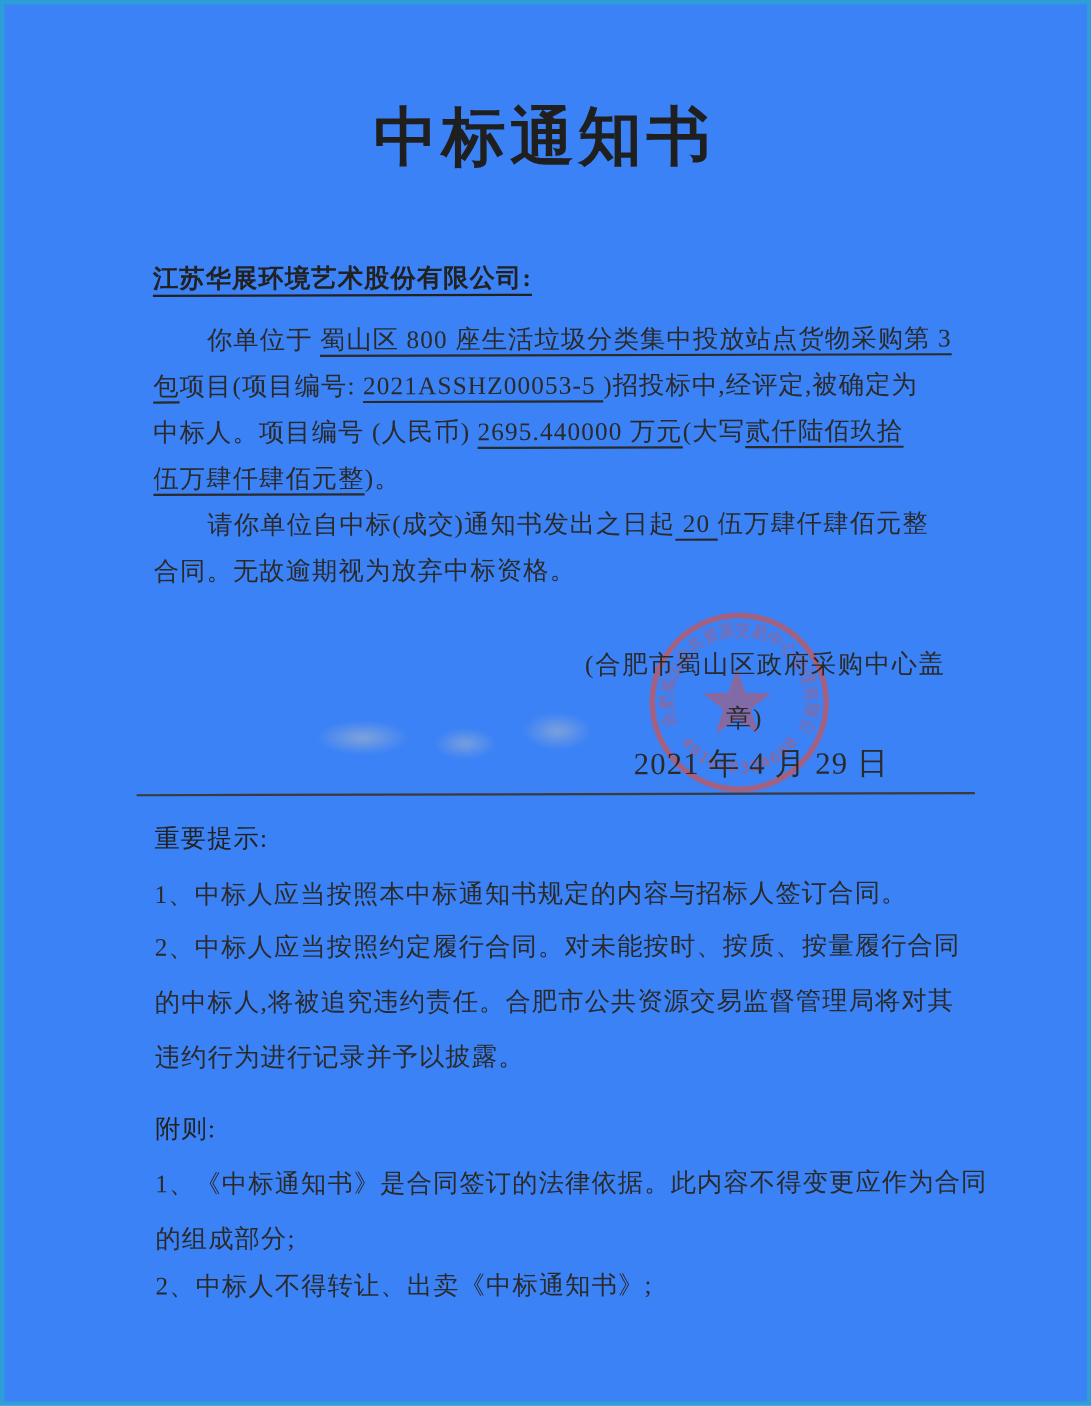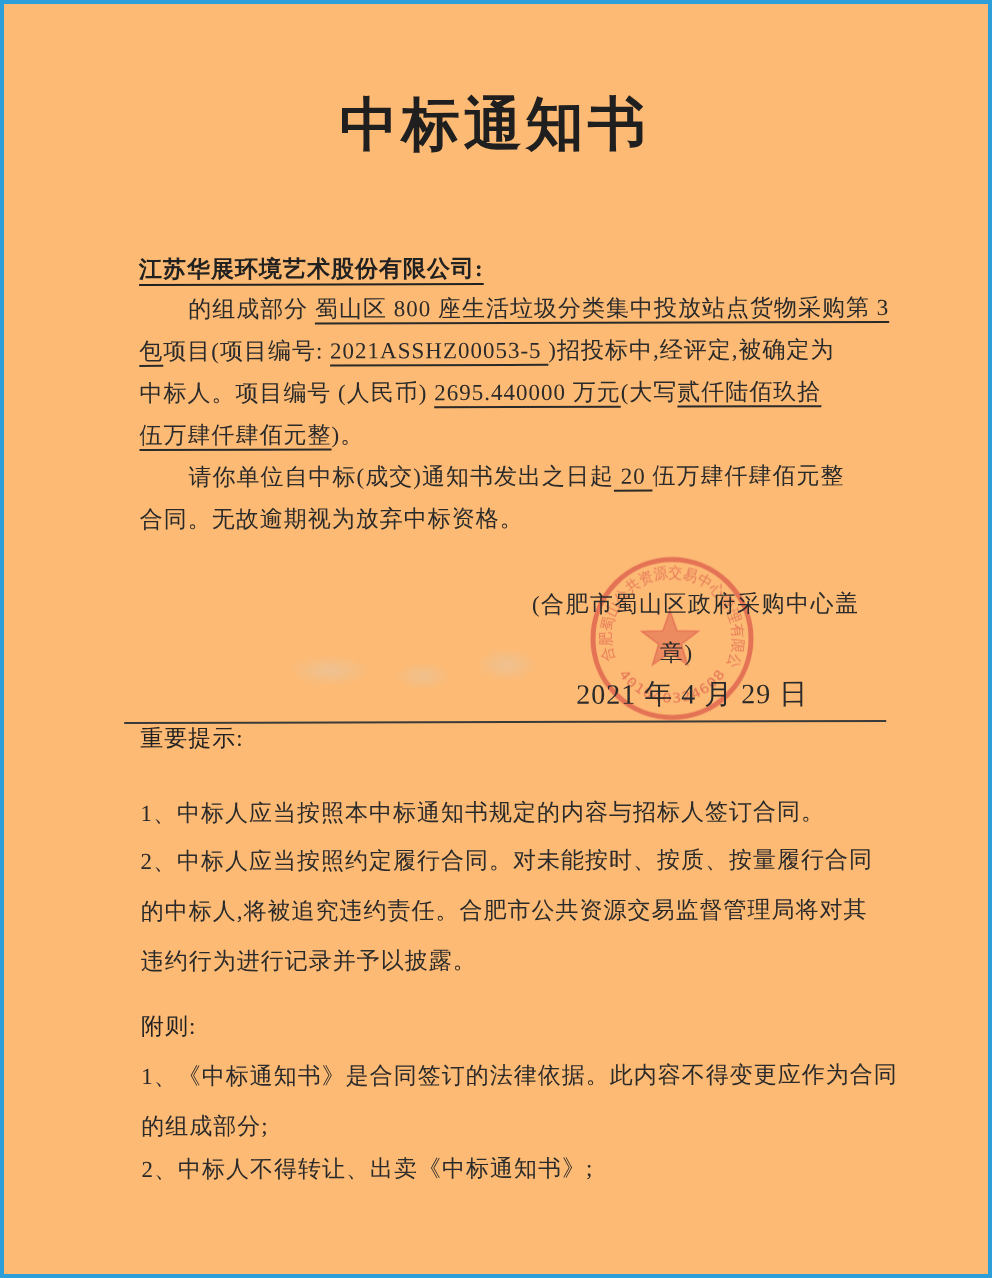--- a/index.html
+++ b/index.html
@@ -1,20 +1,20 @@
 <!DOCTYPE html>
 <html><head>
 <meta charset="utf-8">
 <style>
   html,body{margin:0;padding:0;background:#ffffff;}
   .page{
     position:relative;
     width:992px;height:1278px;
     box-sizing:border-box;
-    background:#fdba74;
+    background:#3b82f6;
     border:4px solid #2d9ed8;
     overflow:hidden;
     font-family:"Liberation Serif","DejaVu Serif",serif;
     color:#262626;
   }
   .content{position:absolute;inset:0;transform:rotate(-0.15deg);}
   .abs{position:absolute;}
   .title{
     left:0;right:0;top:84px;
     text-align:center;
@@ -22,41 +22,40 @@
     font-weight:600;letter-spacing:4px;
     color:#1f1f1f;
   }
   .addressee{
     left:136px;top:233px;
     font-size:23px;font-weight:600;letter-spacing:1px;
     text-decoration:underline;
     text-decoration-thickness:2px;
     text-underline-offset:7px;
     color:#212121;
-    margin-top:16px;
   }
   .para{font-size:23px;letter-spacing:1px;color:#2a2a2a;}
   .para .line{line-height:42px;white-space:nowrap;}
   .p1{left:136px;top:284px;}
   .p2{left:136px;top:452px;}
   .ind{padding-left:49px;}
   .u{
     text-decoration:underline;
     text-decoration-thickness:1.6px;
     text-underline-offset:6px;
   }
   .sig{font-size:23px;letter-spacing:1.5px;color:#2a2a2a;white-space:nowrap;}
   .sig1{left:528px;top:585px;}
   .sig2{left:656px;top:634px;}
   .dateline{left:572px;top:672px;font-size:28px;letter-spacing:1px;white-space:nowrap;color:#2a2a2a;}
   .divider{left:120px;top:717px;width:762px;height:2px;background:#3a3a3a;}
   .sect-head{left:136px;font-size:23px;line-height:28px;letter-spacing:1px;color:#222;}
   .sect-item{left:136px;font-size:23px;letter-spacing:1px;color:#2a2a2a;}
   .sect-item .line{line-height:50px;white-space:nowrap;}
-  .imp-head{top:720px;}
+  .imp-head{top:744px;}
   .imp-item1{top:794px;line-height:30px;white-space:nowrap;}
   .imp-item2{top:832px;}
   .app-head{top:1008px;text-align:right;}
   .app-item1{top:1047px;}
   .app-item2{top:1140px;}
   .stamp{
     left:582px;top:549px;width:172px;height:172px;
     opacity:0.9;filter:blur(0.3px);
     pointer-events:none;
   }
@@ -73,21 +72,21 @@
 <body>
 
 <div class="page">
   <div class="content">
 
     <div class="abs title">中标通知书</div>
 
     <div class="abs addressee">江苏华展环境艺术股份有限公司:</div>
 
     <div class="abs para p1">
-      <div class="line ind"><span>的组成部分 </span><span class="u">蜀山区 800 座生活垃圾分类集中投放站点货物采购第 3</span></div>
+      <div class="line ind"><span>你单位于 </span><span class="u">蜀山区 800 座生活垃圾分类集中投放站点货物采购第 3</span></div>
       <div class="line"><span class="u">包</span><span>项目(项目编号: </span><span class="u">2021ASSHZ00053-5 </span><span>)招投标中,经评定,被确定为</span></div>
       <div class="line"><span>中标人。项目编号 (人民币) </span><span class="u">2695.440000 万元</span><span>(大写</span><span class="u">贰仟陆佰玖拾</span></div>
       <div class="line"><span class="u">伍万肆仟肆佰元整</span><span>)。</span></div>
     </div>
 
     <div class="abs para p2">
       <div class="line ind"><span>请你单位自中标(成交)通知书发出之日起</span><span class="u"> 20 </span><span>伍万肆仟肆佰元整</span></div>
       <div class="line"><span>合同。无故逾期视为放弃中标资格。</span></div>
     </div>
 

